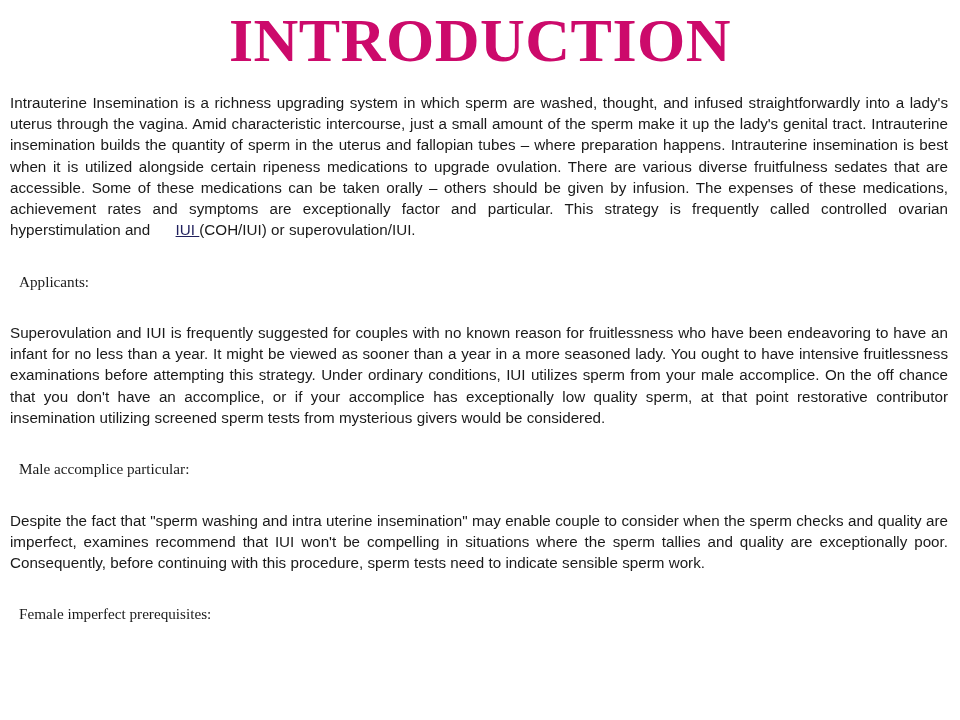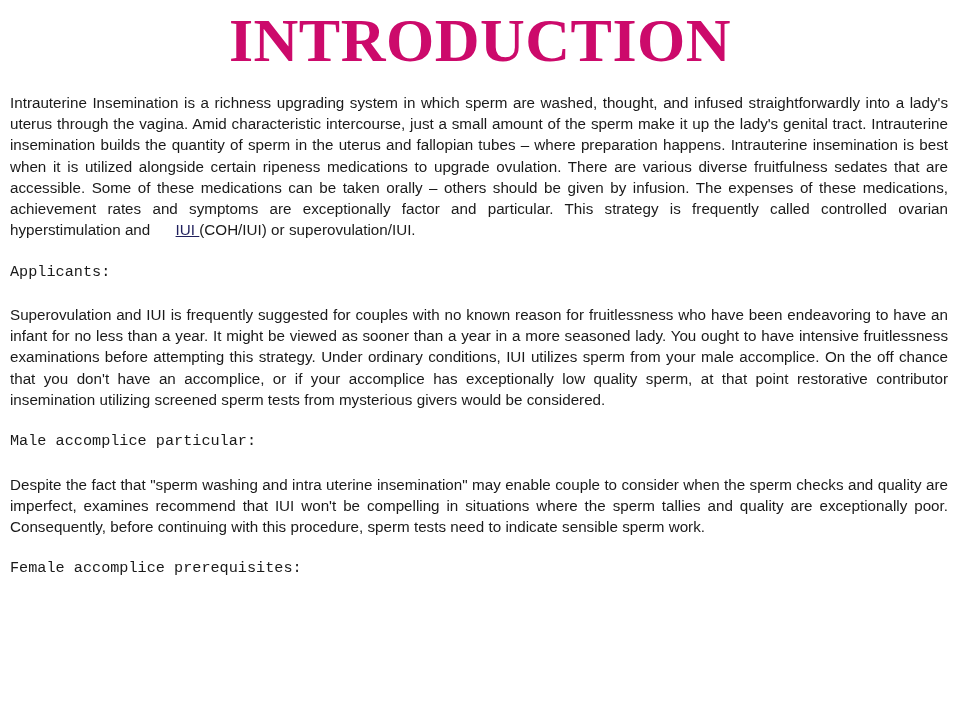--- a/index.html
+++ b/index.html
@@ -50,26 +50,26 @@
     text-justify: inter-word;
     margin: 0 0 0 0;
     word-spacing: 0.1px;
   }
 
   p.para.justified {
     text-align: justify;
   }
 
   p.heading-line {
-    font-family: Liberation Mono, monospace;
+    font-family: Liberation Serif, serif;
     font-size: 15.2px;
     line-height: 21.2px;
     color: #1a1a1a;
     text-align: left;
-    margin: 0;
+    margin: 9px;
   }
 
   .spacer-line {
     height: 21.2px;
   }
 
   .link {
     color: #1f1f5c;
     text-decoration: underline;
     padding-left: 21px;
@@ -97,16 +97,16 @@
     <div class="spacer-line"></div>
 
     <p class="heading-line">Male accomplice particular:</p>
 
     <div class="spacer-line"></div>
 
     <p class="para justified">Despite the fact that "sperm washing and intra uterine insemination" may enable couple to consider when the sperm checks and quality are imperfect, examines recommend that IUI won't be compelling in situations where the sperm tallies and quality are exceptionally poor. Consequently, before continuing with this procedure, sperm tests need to indicate sensible sperm work.</p>
 
     <div class="spacer-line"></div>
 
-    <p class="heading-line">Female accomplice prerequisites:</p>
+    <p class="heading-line">Female imperfect prerequisites:</p>
 
   </div>
 </div>
 
 </body></html>

